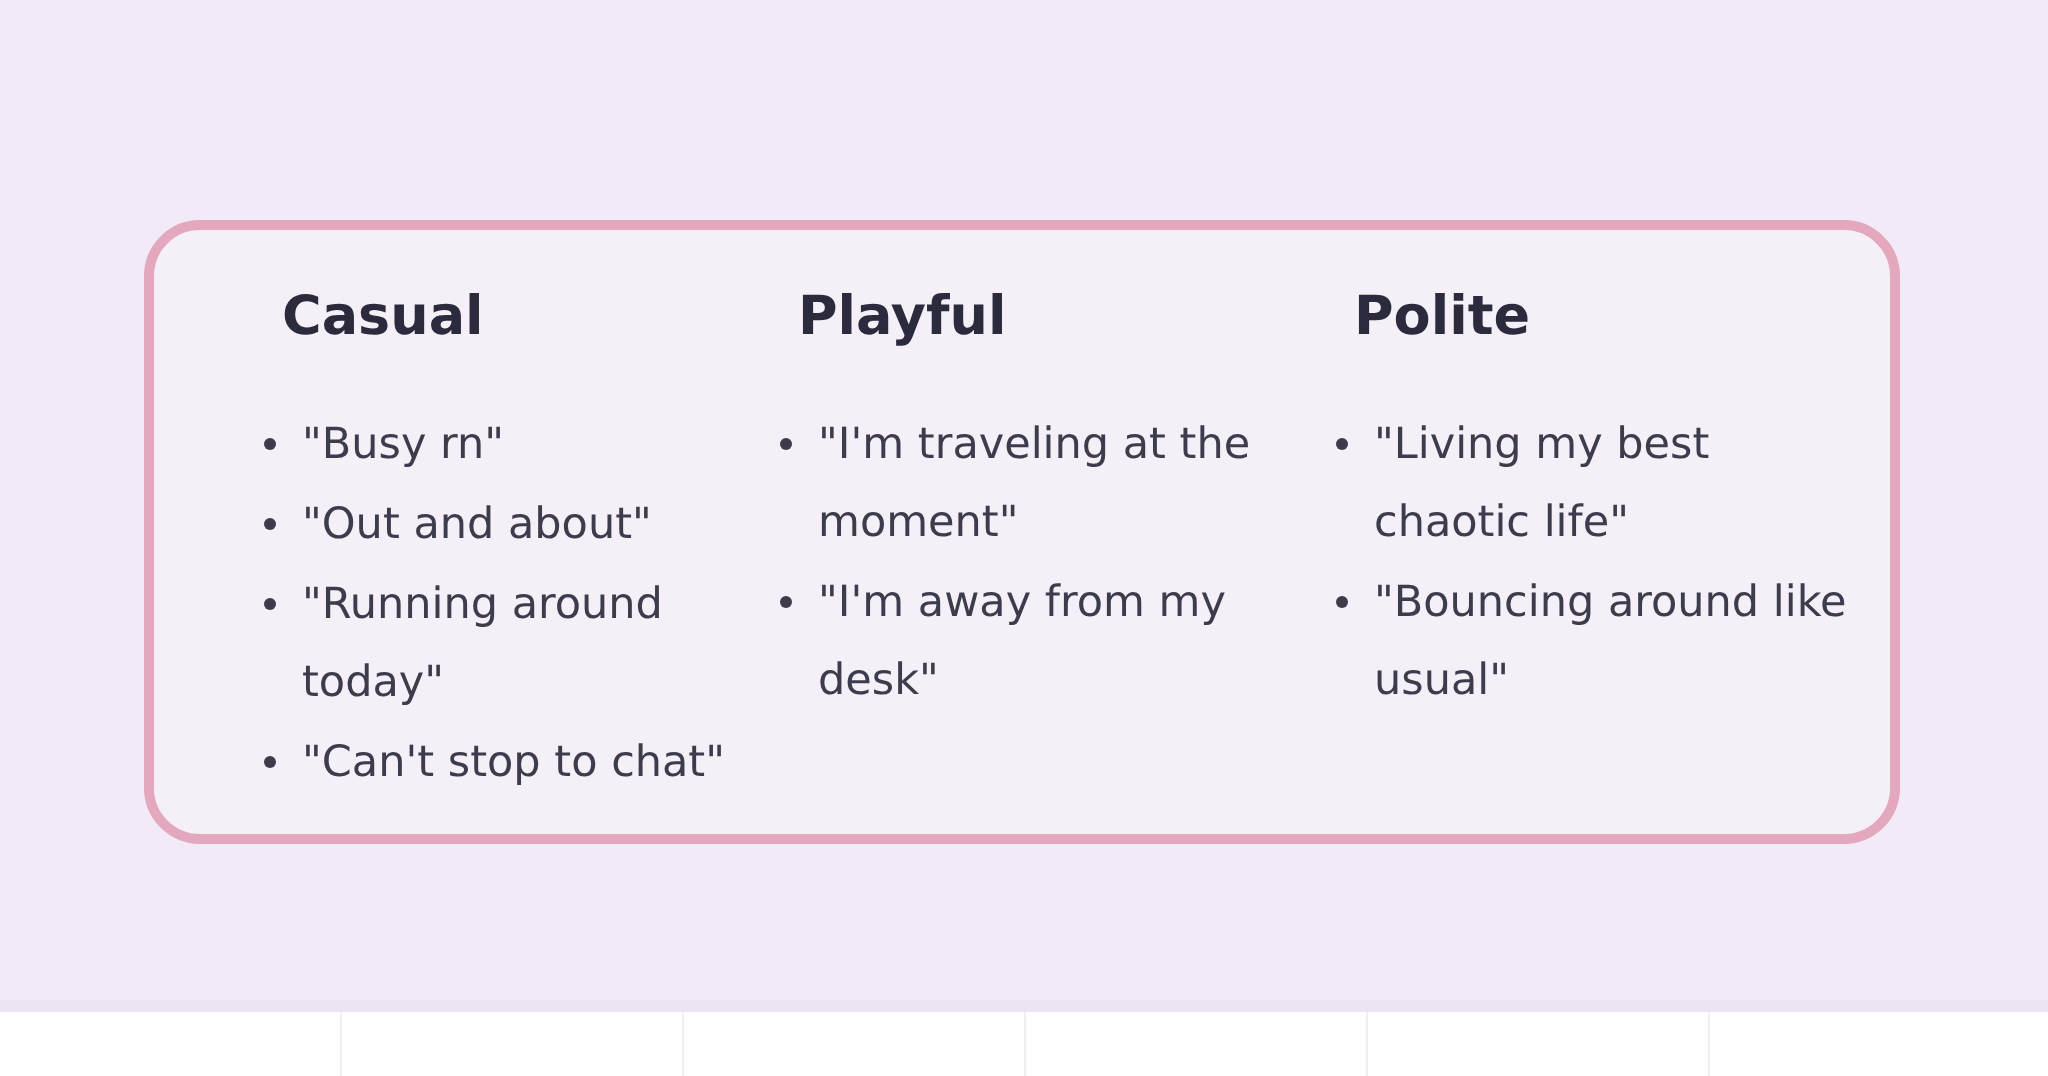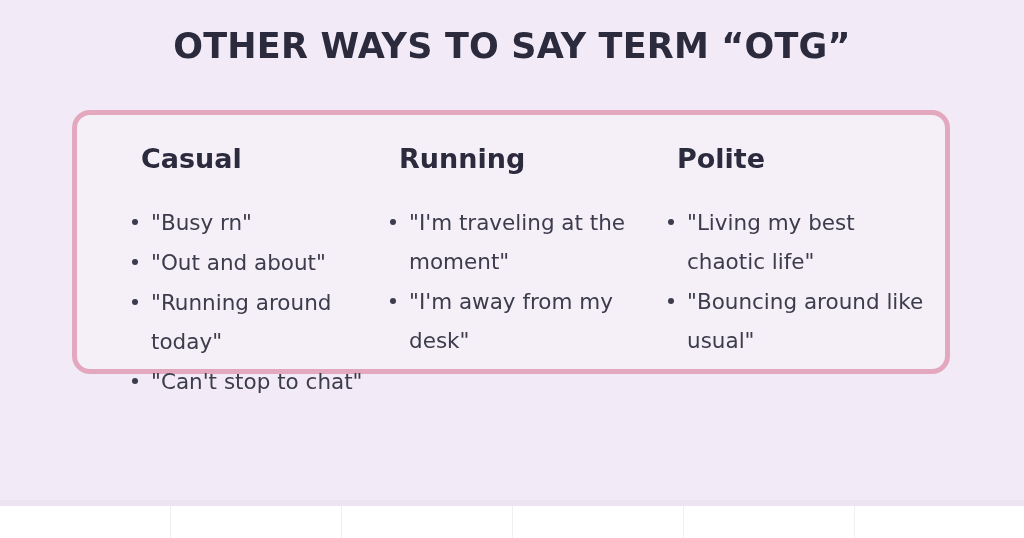--- a/index.html
+++ b/index.html
@@ -45,24 +45,24 @@
     color: #2b2b3d;
     font-family: "DejaVu Sans", sans-serif;
     white-space: nowrap;
   }
 
   #card {
     position: absolute;
     left: 72px;
     top: 110px;
     width: 878px;
-    height: 264px;
+    height: 312px;
     box-sizing: border-box;
     border: 5px solid #e3a8bd;
-    border-radius: 18px;
+    border-radius: 28px;
     background: #f5eff8;
   }
 
   .column {
     position: absolute;
     top: 0;
   }
   #col-0 { left: 52px;  width: 265px; }
   #col-1 { left: 310px; width: 270px; }
   #col-2 { left: 588px; width: 260px; }
@@ -124,21 +124,20 @@
     width: 1px;
     height: 32px;
     background: #f0eef2;
   }
 </style>
 </head>
 <body>
 
 <div id="slide">
 
-  <div id="page-title">OTHER WAYS TO SAY TERM “OTG”</div>
 
   <div id="card">
 
     <div class="column" id="col-0">
       <div class="col-heading">Casual</div>
       <ul class="bullet-list">
         <li class="bullet-item">
           <span class="dot"></span>
           <span>"Busy rn"</span>
         </li>
@@ -151,21 +150,21 @@
           <span>"Running around today"</span>
         </li>
         <li class="bullet-item">
           <span class="dot"></span>
           <span>"Can't stop to chat"</span>
         </li>
       </ul>
     </div>
 
     <div class="column" id="col-1">
-      <div class="col-heading">Running</div>
+      <div class="col-heading">Playful</div>
       <ul class="bullet-list">
         <li class="bullet-item">
           <span class="dot"></span>
           <span>"I'm traveling at the moment"</span>
         </li>
         <li class="bullet-item">
           <span class="dot"></span>
           <span>"I'm away from my desk"</span>
         </li>
       </ul>

